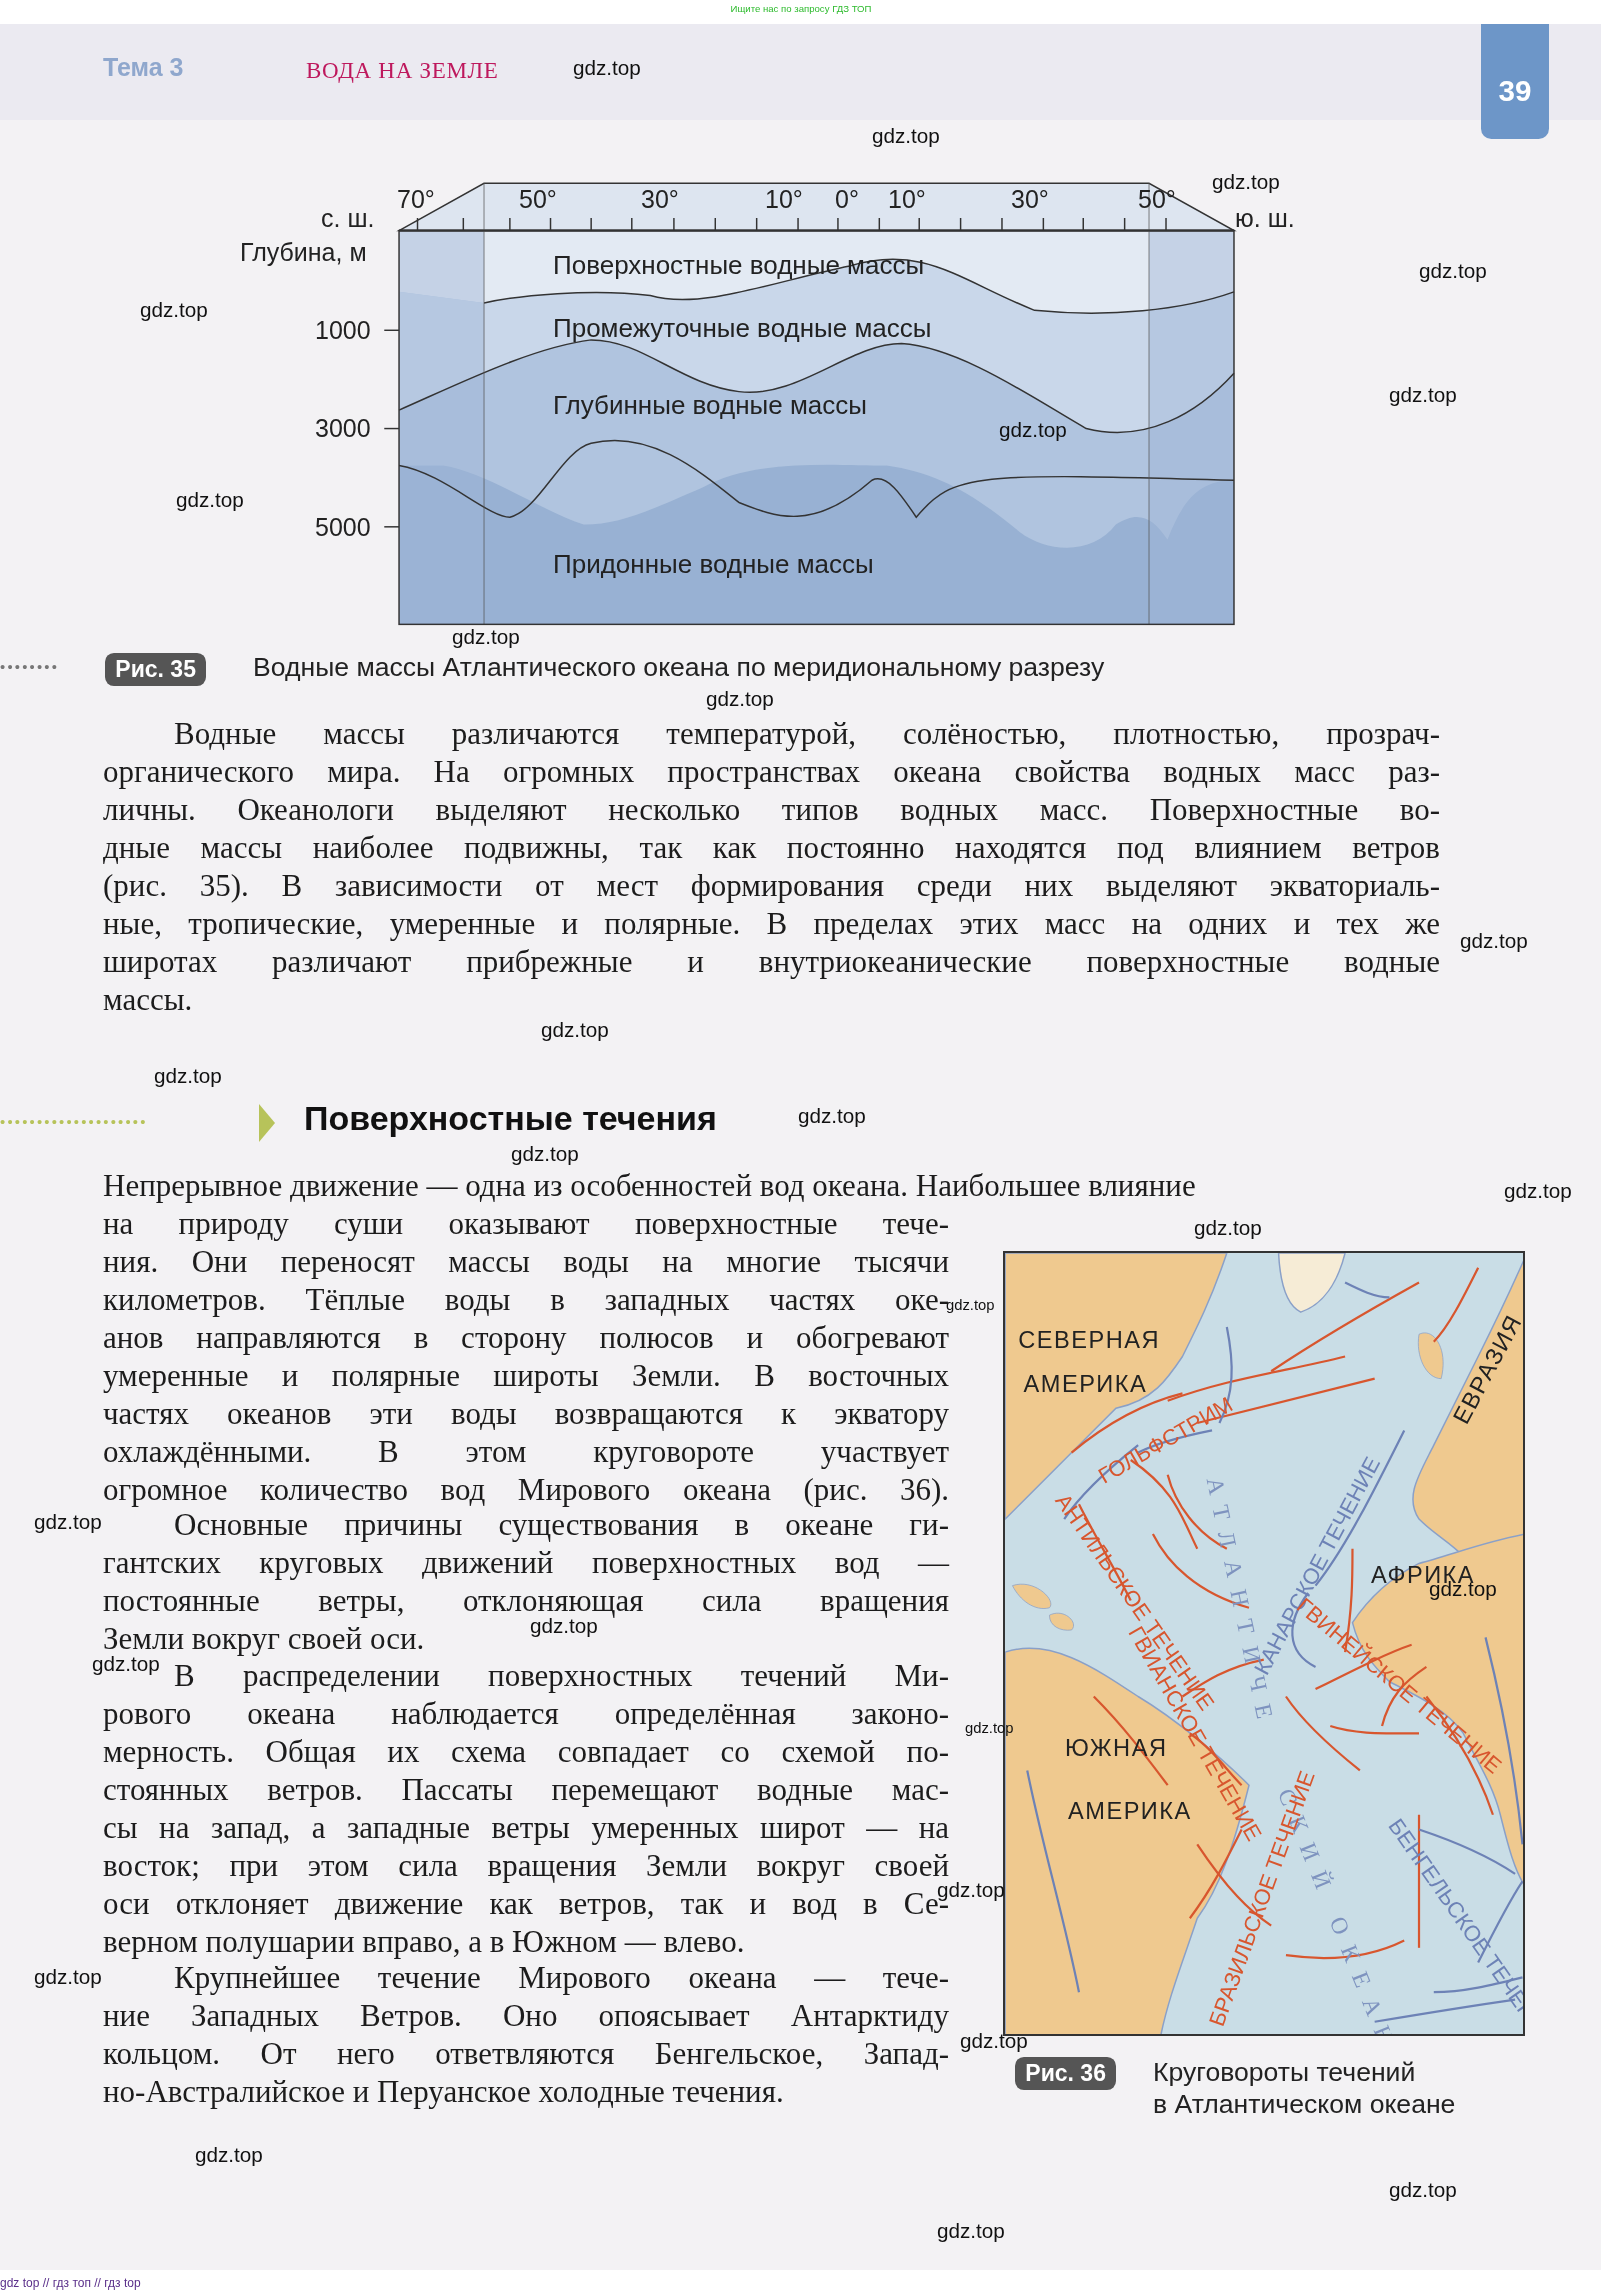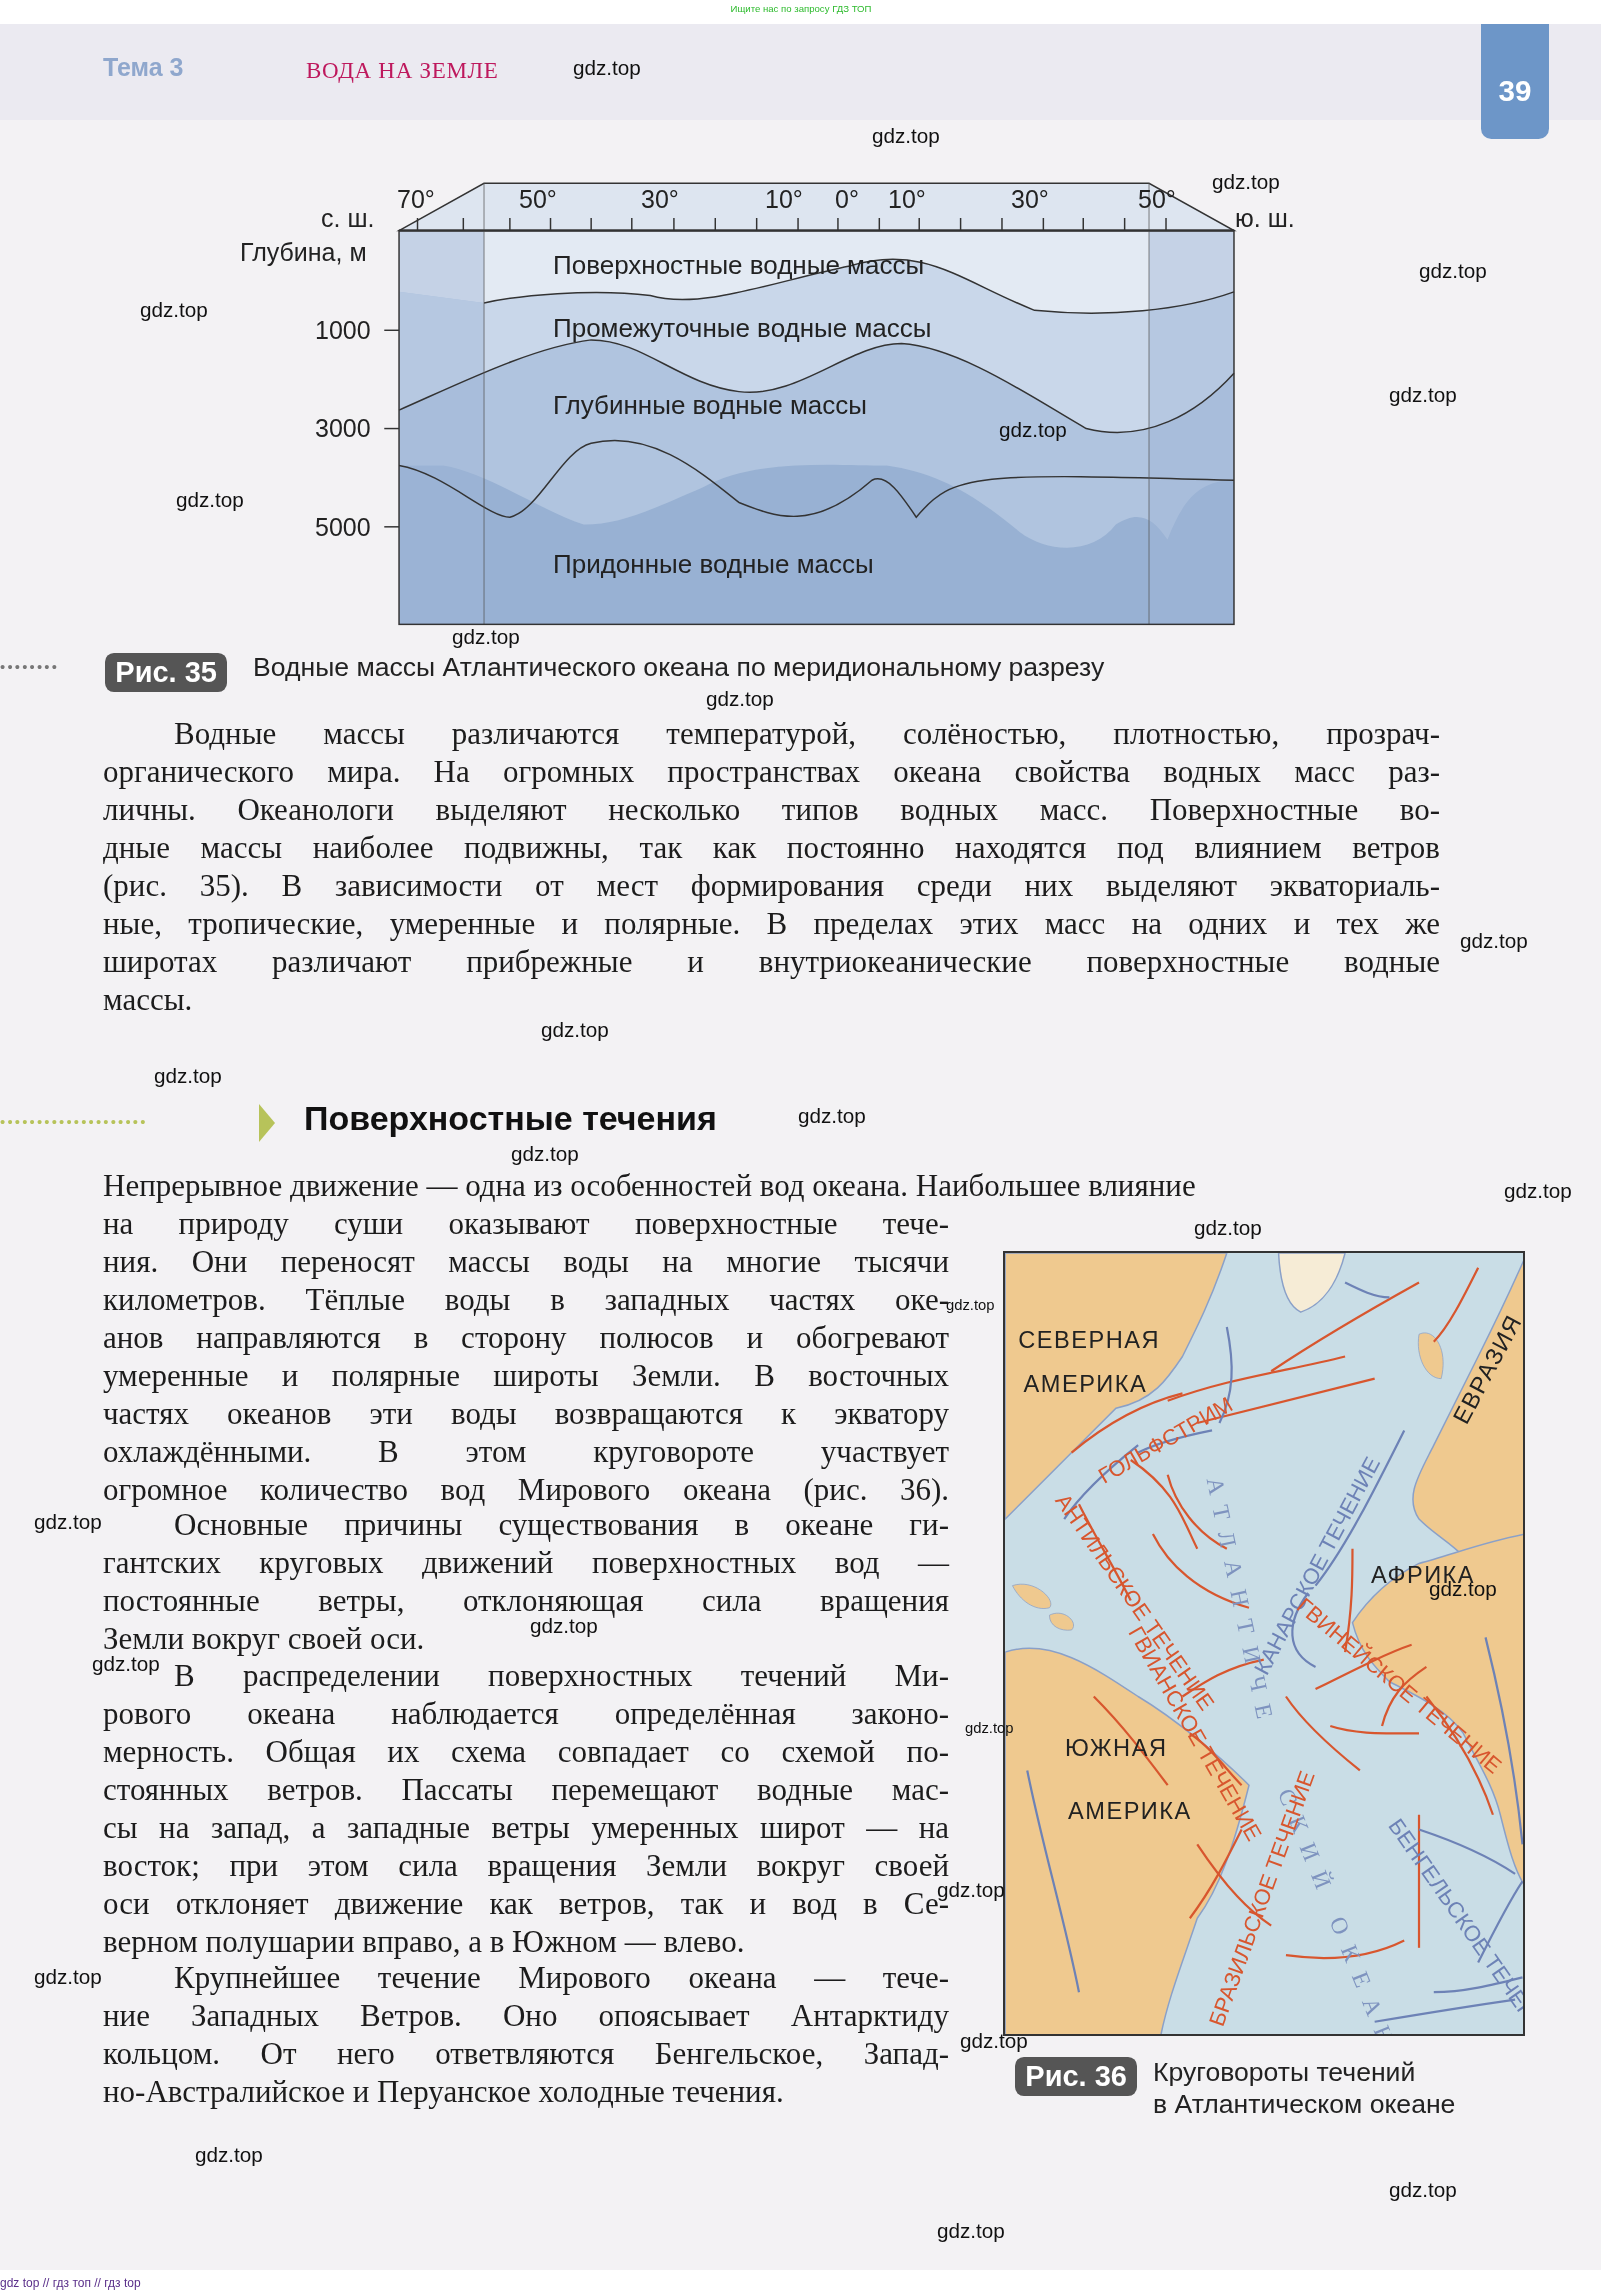--- a/index.html
+++ b/index.html
@@ -10,21 +10,21 @@
   .bottom-banner { position:absolute; top:2276px; left:0; width:1602px; text-align:left; font-family:"Liberation Sans", sans-serif; font-size:12px; color:#5a2f8a; }
   .tema { position:absolute; left:103px; top:53px; font-family:"Liberation Sans", sans-serif; font-weight:bold; font-size:25px; color:#8fa7cd; }
   .chapter { position:absolute; left:306px; top:58px; font-family:Liberation Serif, serif; font-size:23px; color:#be185d; letter-spacing:0.7px; }
   .page-tab { position:absolute; left:1457px; top:24.4px; width:68px; height:115px; background:#6d96c8; border-radius:0 0 10.3px 10.3px; color:#fff; font-family:"Liberation Sans", sans-serif; font-weight:bold; font-size:29.6px; text-align:center; line-height:1;margin-left:24px; }
   .page-tab span { position:absolute; left:0; right:0; top:52px; }
   .wm { position:absolute; font-family:"Liberation Sans", sans-serif; font-size:20.7px; color:#111; }
   .wm.sm { font-size:14.8px; }
   .axis-label { position:absolute; font-family:"Liberation Sans", sans-serif; font-size:25px; color:#222; }
   .depth-tick { position:absolute; font-family:"Liberation Sans", sans-serif; font-size:25px; color:#222; }
   .layer-label { position:absolute; font-family:"Liberation Sans", sans-serif; font-size:26px; color:#222; }
-  .caption-badge { position:absolute; background:#555; color:#fff; font-family:"Liberation Sans", sans-serif; font-weight:bold; font-size:29px; border-radius:8.9px; padding:3px 10.3px; }
+  .caption-badge { position:absolute; background:#555; color:#fff; font-family:"Liberation Sans", sans-serif; font-weight:bold; font-size:23px; border-radius:8.9px; padding:3px 10.3px; }
   .caption-text { position:absolute; font-family:"Liberation Sans", sans-serif; font-size:26.6px; color:#222; }
   .dots { position:absolute; font-family:"Liberation Sans", sans-serif; letter-spacing:2.2px; font-size:14.8px; }
 
   .para { position:absolute; font-family:"Liberation Serif", serif; font-size:31px; line-height:38px; color:#1c1c1c; text-align:justify; }
   .para .line { display:block; text-align:justify; text-align-last:justify; white-space:nowrap; }
   .para .line.last { text-align-last:left; }
   .section-title { position:absolute; left:304px; top:1099px; font-family:"Liberation Sans", sans-serif; font-weight:bold; font-size:34px; color:#111; }
   .section-arrow { position:absolute; left:259px; top:1104px; width:0; height:0; border-top:19px solid transparent; border-bottom:19px solid transparent; border-left:16.3px solid #b7c35a; }
 
   

